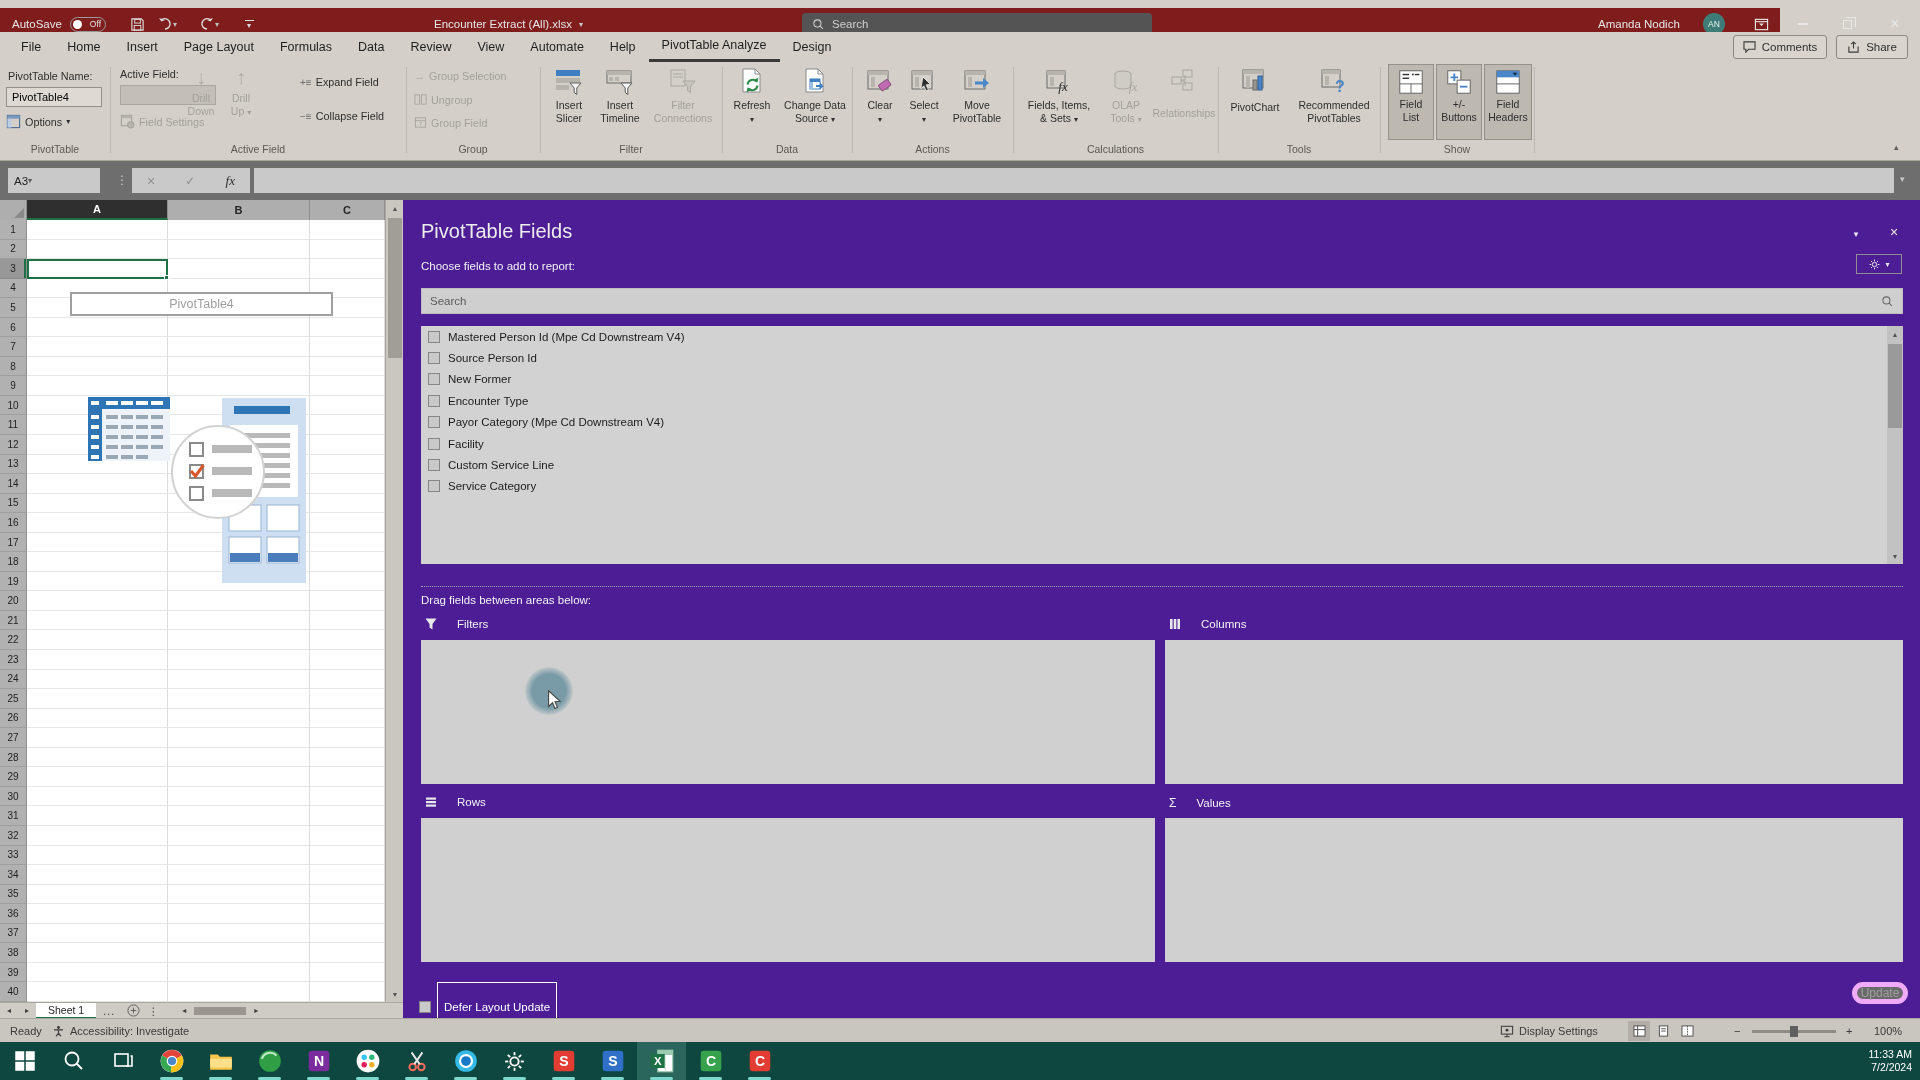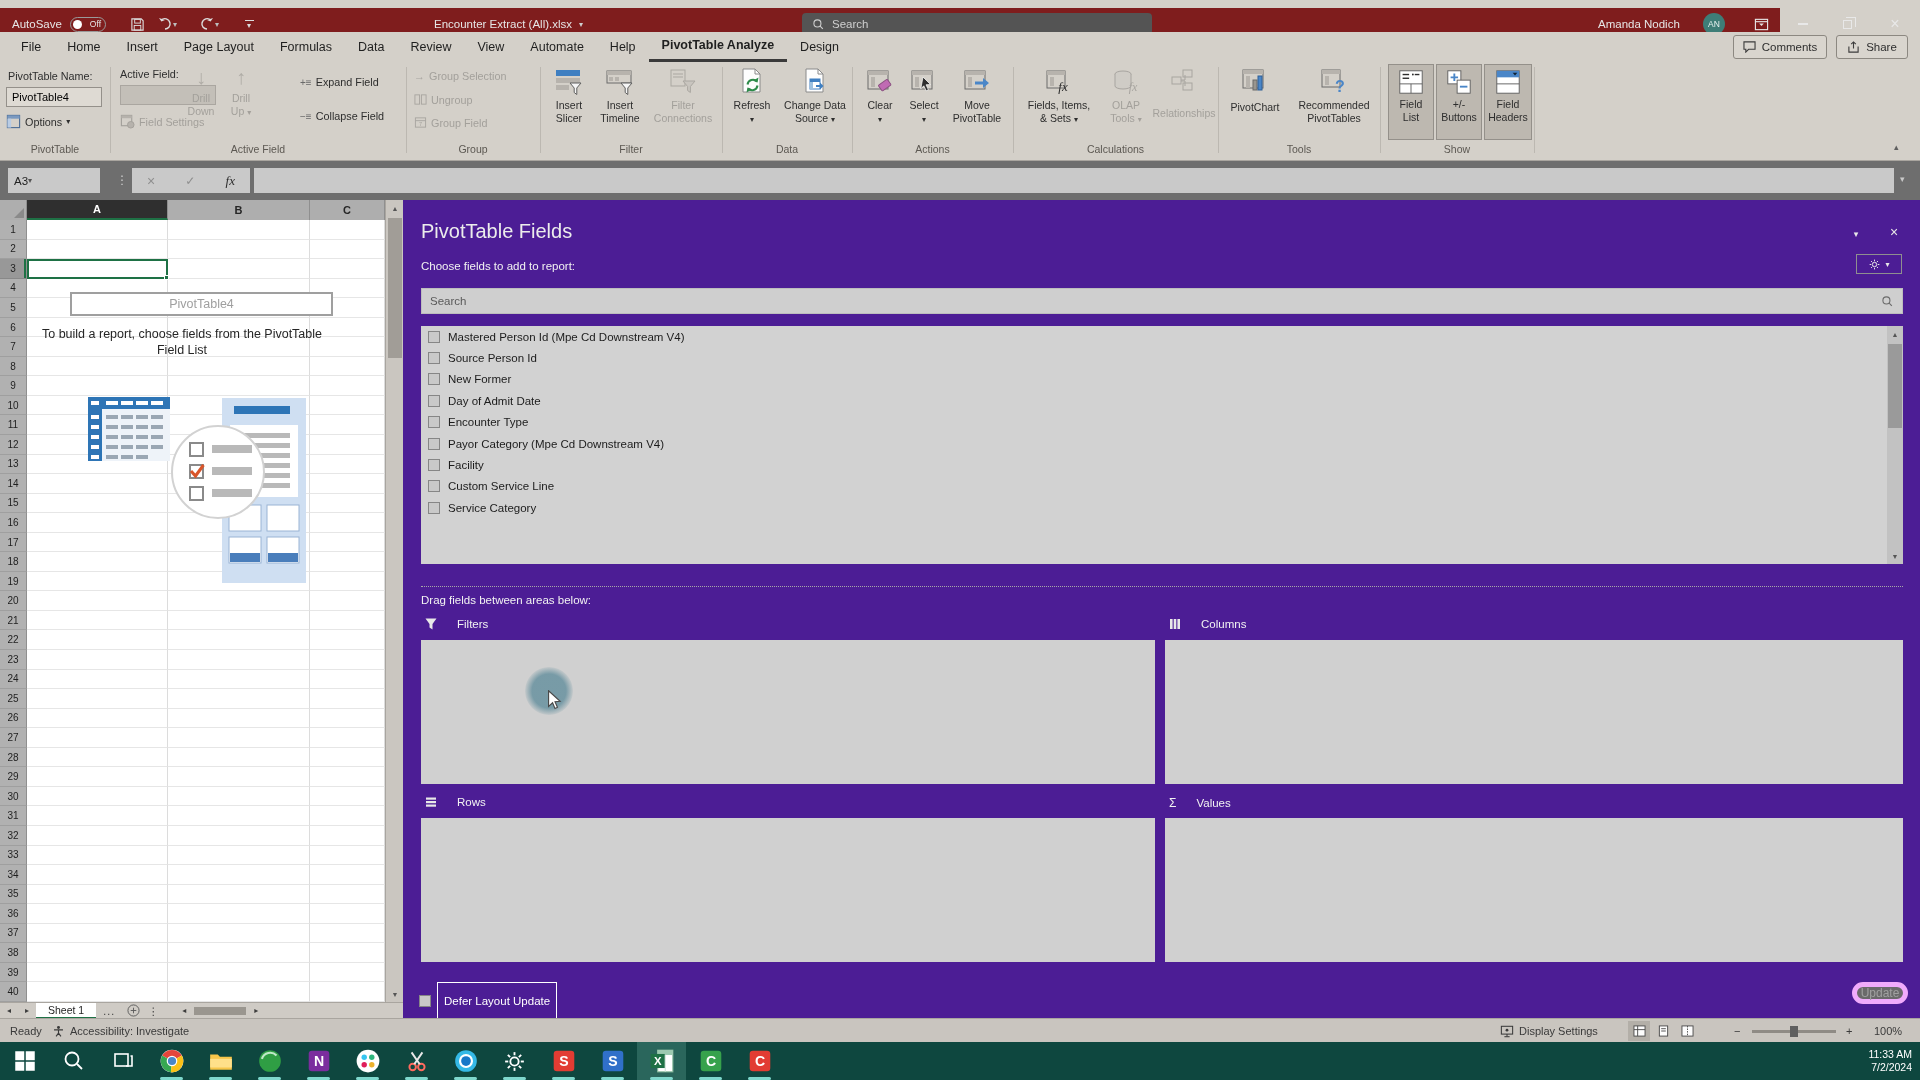--- a/index.html
+++ b/index.html
@@ -15,21 +15,21 @@
 .search-pill{position:absolute;left:802px;top:5px;width:350px;height:22px;background:#545454;border-radius:4px;display:flex;align-items:center;gap:7px;padding-left:10px;font-size:11.5px;color:#cfcfcf}
 .avatar{position:absolute;left:1703px;top:5px;width:22px;height:22px;border-radius:50%;background:#3e7d77;color:#e8f2f1;font-size:8.5px;display:flex;align-items:center;justify-content:center}
 .winbtn{position:absolute;top:0;width:34px;height:32px;display:flex;align-items:center;justify-content:center;color:#e8e8e8}
 .restore-glyph{width:9px;height:9px;border:1.2px solid #e8e8e8;position:relative}
 .restore-glyph:before{content:"";position:absolute;left:2px;top:-4px;width:9px;height:9px;border:1.2px solid #e8e8e8;border-left:none;border-bottom:none}
 .min-glyph{width:10px;height:1.4px;background:#e8e8e8}
 
 .tabrow{position:absolute;left:0;top:32px;width:1920px;height:30px;background:#d4d0c9}
 .tabs{position:absolute;left:8px;top:0;height:30px;display:flex}
 .tab{height:30px;line-height:30px;padding:0 13px;font-size:12.5px;color:#1f1f1f;white-space:nowrap}
-.tab.active{font-weight:700;border-bottom:3px solid #3a3a3a;line-height:27px}
+.tab.active{font-weight:400;border-bottom:3px solid #3a3a3a;line-height:27px}
 .pillbtn{position:absolute;top:3px;height:24px;border:1px solid #8c8881;border-radius:3px;display:flex;align-items:center;justify-content:center;gap:6px;font-size:11.5px;color:#2e2e2e;background:#d9d5ce}
 
 .ribbon{position:absolute;left:0;top:62px;width:1920px;height:99px;background:#d4d0c9;border-bottom:1px solid #a9a59f}
 .rdiv{position:absolute;top:5px;width:1px;height:86px;background:#bcb8b1}
 .rg-label{position:absolute;top:81px;font-size:10.5px;color:#5c5852;text-align:center;white-space:nowrap}
 .big{position:absolute;top:2px;height:76px;display:flex;flex-direction:column;align-items:center;font-size:10.5px;line-height:12.5px;text-align:center;color:#2e2e2e}
 .big .ric{margin-top:3px}
 .blab{margin-top:2px}
 .dis{color:#a3a09b}
 .srow{position:absolute;display:flex;align-items:center;gap:4px;font-size:10.8px;white-space:nowrap}
@@ -79,21 +79,21 @@
 .fitem{height:21.4px;display:flex;align-items:center;gap:8px;padding-left:7px}
 .fcheck{width:12px;height:12px;border:1px solid #868686;background:#c9c9c9;flex:0 0 auto}
 .flab{font-size:11.5px;color:#1c1c1c}
 .flscroll{position:absolute;right:0;top:0;width:16px;height:238px;background:#c2c2c2}
 .flthumb{position:absolute;left:1px;top:18px;width:14px;height:84px;background:#9a9a9a}
 .dotted{position:absolute;left:18px;top:386px;width:1482px;border-top:1px dotted #a8a8a8}
 .draglab{position:absolute;left:18px;top:394px;font-size:11.5px;color:#f2f2f2}
 .qhead{position:absolute;display:flex;align-items:center;gap:20px;font-size:11.5px;color:#f2f2f2}
 .qbox{position:absolute;background:#d0d0d0;height:144px}
 .deferwrap{position:absolute;left:16px;top:782px;display:flex;align-items:center;gap:6px}
-.deferbox{border:1px solid #fff;padding:12px 6px;font-size:11.5px;color:#fff}
+.deferbox{border:1px solid #fff;padding:18px 6px;font-size:11.5px;color:#fff}
 .updatebtn{position:absolute;left:1449px;top:782px;width:56px;height:22px;background:#6a6a6a;border:5px solid #f0abfc;border-radius:11px;color:#a0a0a0;font-size:12px;display:flex;align-items:center;justify-content:center}
 .cursorblob{position:absolute;left:104px;top:27px;width:48px;height:48px;border-radius:50%;background:radial-gradient(circle,#6e95a2 0%,#6e95a2 50%,rgba(110,149,162,0) 74%);opacity:.9}
 
 .statusbar{position:absolute;left:0;top:1018px;width:1920px;height:24px;background:#c9c5bf;border-top:1px solid #a9a59f;font-size:11px;color:#3a3a3a}
 .sb-item{position:absolute;top:0;height:24px;display:flex;align-items:center;gap:5px}
 .viewbtn{width:22px;height:20px;display:flex;align-items:center;justify-content:center}
 .viewbtn.on{background:#b3afa8}
 .zoomtrack{width:84px;height:3px;background:#8f8b85;position:relative}
 .zoomthumb{position:absolute;left:38px;top:-4px;width:8px;height:11px;background:#5f5f5f}
 
@@ -703,23 +703,20 @@
           <div class="rnum">40</div>
           <div class="gcell ca"></div>
           <div class="gcell cb"></div>
           <div class="gcell cc"></div>
         </div>
       </div>
     <div class="selbox">
         <span class="selhandle"></span>
       </div>
     <div class="pt-placeholder">PivotTable4</div>
-    <div class="pt-msg">
-      <span>To build a report, choose fields from the PivotTable</span><br><span>Field List</span>
-    </div>
     <div class="illus">
       <svg width="385" height="410" viewBox="0 0 385 410">
 
         <g>
           <rect x="88" y="12" width="82" height="64" fill="#eef3f9"></rect>
           <rect x="88" y="12" width="82" height="12" fill="#2e75b6"></rect>
           <rect x="88" y="24" width="14" height="52" fill="#2e75b6"></rect>
           <g fill="#fff">
               <rect x="91" y="16" width="8" height="4"></rect>
               <rect x="91" y="30" width="8" height="4"></rect>
@@ -857,24 +854,20 @@
           <div class="fitem">
             <span class="fcheck"></span>
             <span class="flab">Source Person Id</span>
           </div>
           <div class="fitem">
             <span class="fcheck"></span>
             <span class="flab">New Former</span>
           </div>
           <div class="fitem">
             <span class="fcheck"></span>
-            <span class="flab">Day of Admit Date</span>
-          </div>
-          <div class="fitem">
-            <span class="fcheck"></span>
             <span class="flab">Encounter Type</span>
           </div>
           <div class="fitem">
             <span class="fcheck"></span>
             <span class="flab">Payor Category (Mpe Cd Downstream V4)</span>
           </div>
           <div class="fitem">
             <span class="fcheck"></span>
             <span class="flab">Facility</span>
           </div>

